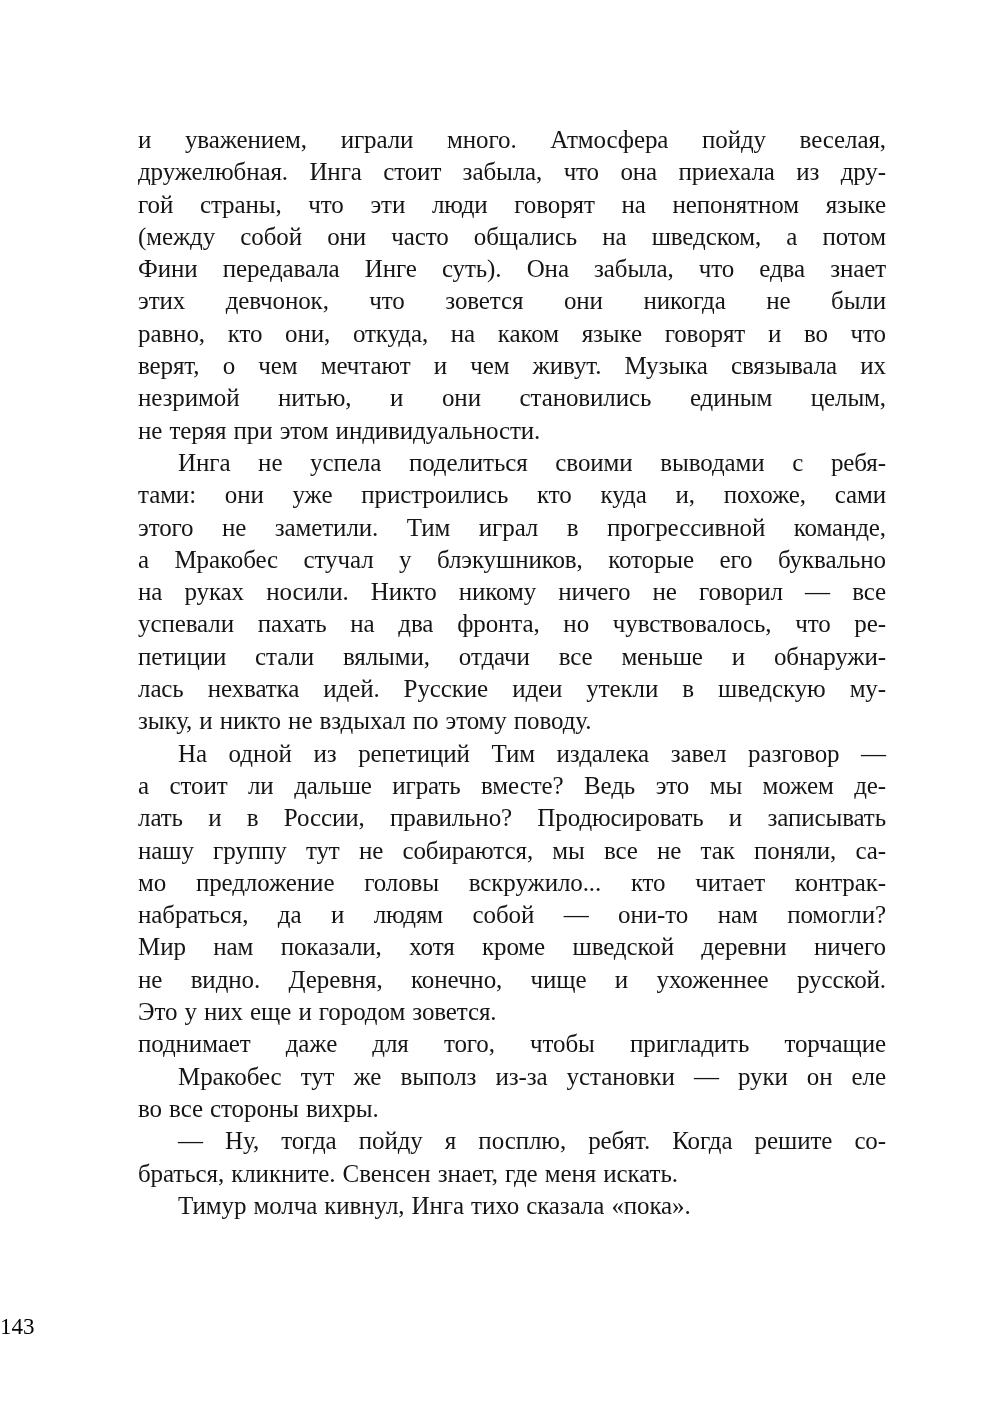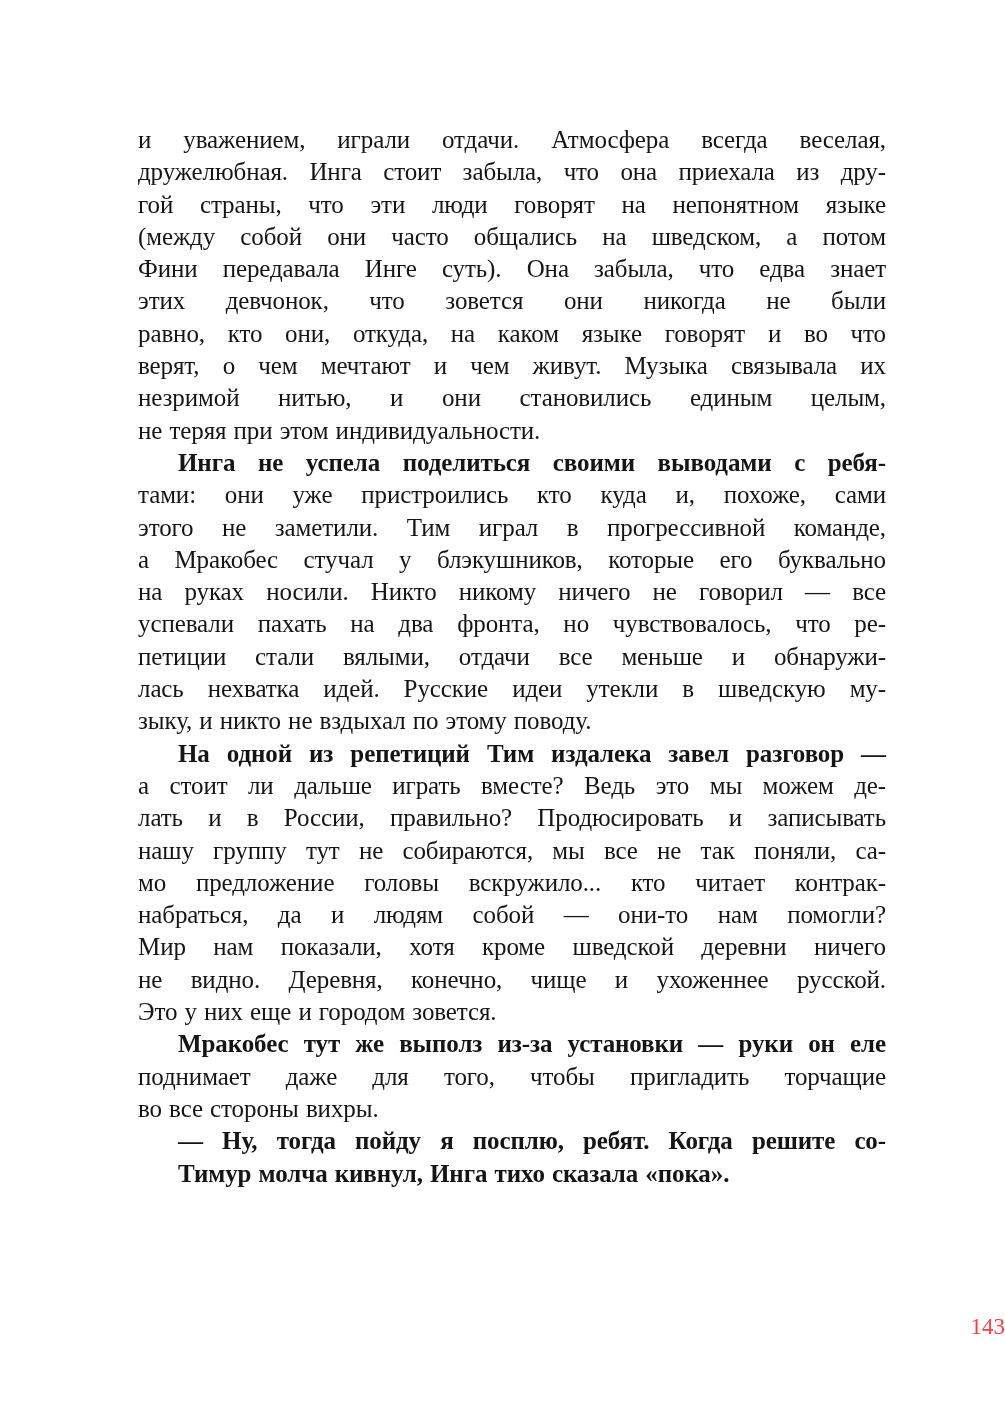--- a/index.html
+++ b/index.html
@@ -35,40 +35,39 @@
     letter-spacing: -0.1px;
     word-spacing: 1px;
     white-space: nowrap;
     color: #151515;
   }
   .line.last {
     text-align-last: left;
   }
   .line.indent {
     padding-left: 40px;
-    font-weight: bold;
   }
   .page-number {
     position: absolute;
     top: 1312px;
     left: 0;
     width: 100%;
-    text-align: right;
+    text-align: left;
     font-size: 23px;
     line-height: 30px;
-    color: #ef4444;
+    color: #000000;
   }
 </style>
 </head>
 <body>
 
 <div class="page">
   <div class="text-block" id="text-block">
       <div class="paragraph">
-        <div class="line">и уважением, играли отдачи. Атмосфера всегда веселая,</div>
+        <div class="line">и уважением, играли много. Атмосфера пойду веселая,</div>
         <div class="line">дружелюбная. Инга стоит забыла, что она приехала из дру-</div>
         <div class="line">гой страны, что эти люди говорят на непонятном языке</div>
         <div class="line">(между собой они часто общались на шведском, а потом</div>
         <div class="line">Фини передавала Инге суть). Она забыла, что едва знает</div>
         <div class="line">этих девчонок, что зовется они никогда не были</div>
         <div class="line">равно, кто они, откуда, на каком языке говорят и во что</div>
         <div class="line">верят, о чем мечтают и чем живут. Музыка связывала их</div>
         <div class="line">незримой нитью, и они становились единым целым,</div>
         <div class="line last">не теряя при этом индивидуальности.</div>
       </div>
@@ -88,25 +87,26 @@
         <div class="line">а стоит ли дальше играть вместе? Ведь это мы можем де-</div>
         <div class="line">лать и в России, правильно? Продюсировать и записывать</div>
         <div class="line">нашу группу тут не собираются, мы все не так поняли, са-</div>
         <div class="line">мо предложение головы вскружило... кто читает контрак-</div>
         <div class="line">набраться, да и людям собой — они-то нам помогли?</div>
         <div class="line">Мир нам показали, хотя кроме шведской деревни ничего</div>
         <div class="line">не видно. Деревня, конечно, чище и ухоженнее русской.</div>
         <div class="line last">Это у них еще и городом зовется.</div>
       </div>
       <div class="paragraph">
+        <div class="line">поднимает даже для того, чтобы пригладить торчащие</div>
         <div class="line indent">Мракобес тут же выполз из-за установки — руки он еле</div>
-        <div class="line">поднимает даже для того, чтобы пригладить торчащие</div>
         <div class="line last">во все стороны вихры.</div>
       </div>
       <div class="paragraph">
         <div class="line indent">— Ну, тогда пойду я посплю, ребят. Когда решите со-</div>
+        <div class="line last">браться, кликните. Свенсен знает, где меня искать.</div>
       </div>
       <div class="paragraph">
         <div class="line last indent">Тимур молча кивнул, Инга тихо сказала «пока».</div>
       </div>
     </div>
   <div class="page-number">143</div>
 </div>
 
 </body></html>

